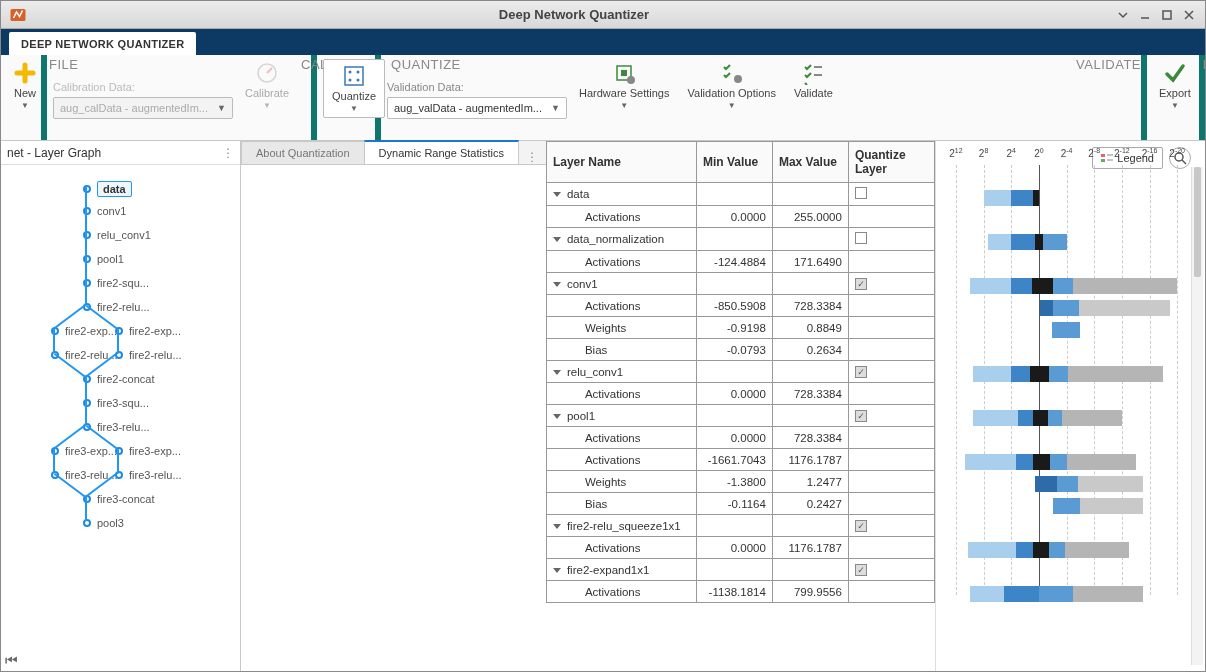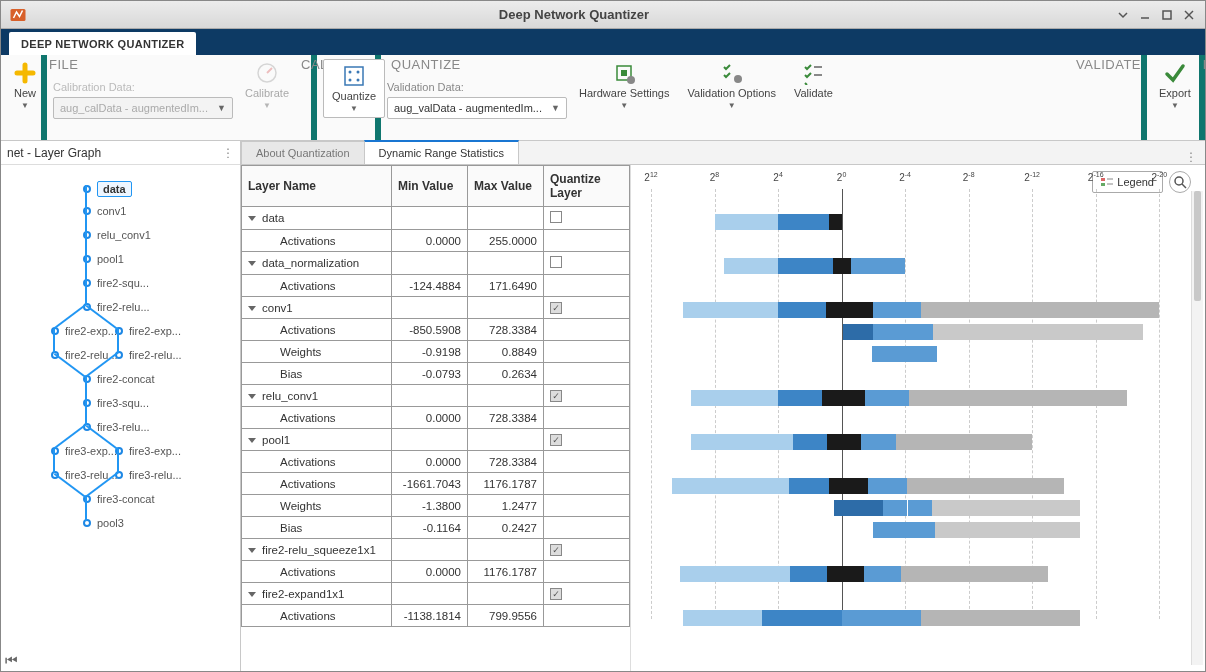--- a/index.html
+++ b/index.html
@@ -35,21 +35,21 @@
 .lp-head { height: 24px; border-bottom: 1px solid #ddd; display: flex; align-items: center; padding: 0 6px; font-size: 12px; }
 .lp-head .more { margin-left: auto; color: #888; cursor: pointer; }
 .graph { flex: 1; overflow: hidden; position: relative; padding: 10px 0 0 0; }
 .graph-inner { position: relative; height: 100%; }
 .gnode { display: flex; align-items: center; gap: 6px; position: absolute; font-size: 11px; color: #555; }
 .gnode .dot { width: 8px; height: 8px; border-radius: 50%; background: #fff; border: 2px solid #1e88e5; }
 .gnode.sel .lbl { border: 1px solid #2196f3; background: #eef6ff; padding: 1px 5px; border-radius: 2px; font-weight: bold; color: #333; }
 .gline { position: absolute; background: #2196f3; }
 .gscroll { position: absolute; bottom: 2px; left: 4px; font-size: 14px; color: #666; cursor: pointer; }
 
-.right-panel { flex: 1; display: flex; flex-direction: column; min-width: 0; }
+.right-panel { flex: 1; display: flex; min-width: 0; }
 .tabs { height: 24px; display: flex; align-items: flex-end; border-bottom: 1px solid #c8c8c8; background: #f3f3f3; }
 .tab { padding: 5px 14px; font-size: 11px; border: 1px solid #c8c8c8; border-bottom: none; background: #e8e8e8; color: #777; margin-right: -1px; cursor: pointer; }
 .tab.active { background: #fff; color: #333; border-top: 2px solid #1976d2; }
 .tabs .more { margin-left: auto; padding: 0 8px; color: #888; cursor: pointer; }
 .main-body { flex: 1; display: flex; min-height: 0; }
 
 .table-wrap { width: 390px; overflow: auto; border-right: 1px solid #ddd; }
 table { border-collapse: collapse; width: 100%; font-size: 11.5px; }
 th { background: #fafafa; border: 1px solid #999; padding: 6px 6px; text-align: left; font-weight: bold; font-size: 12px; }
 td { border: 1px solid #999; padding: 4px 6px; height: 22px; white-space: nowrap; }

